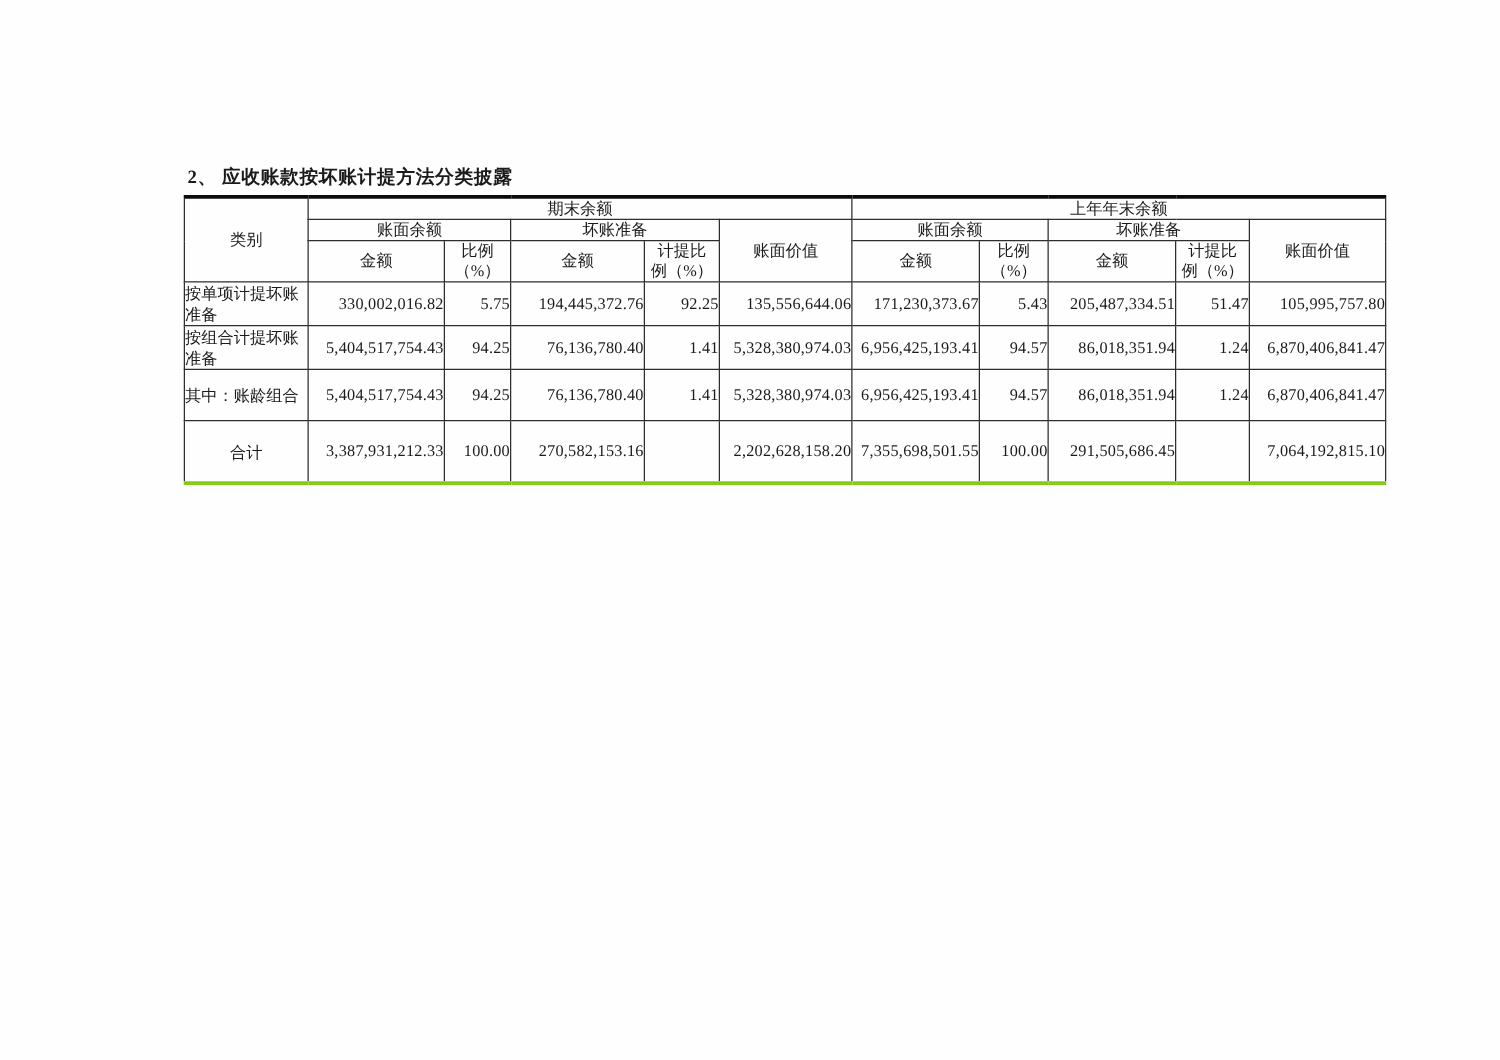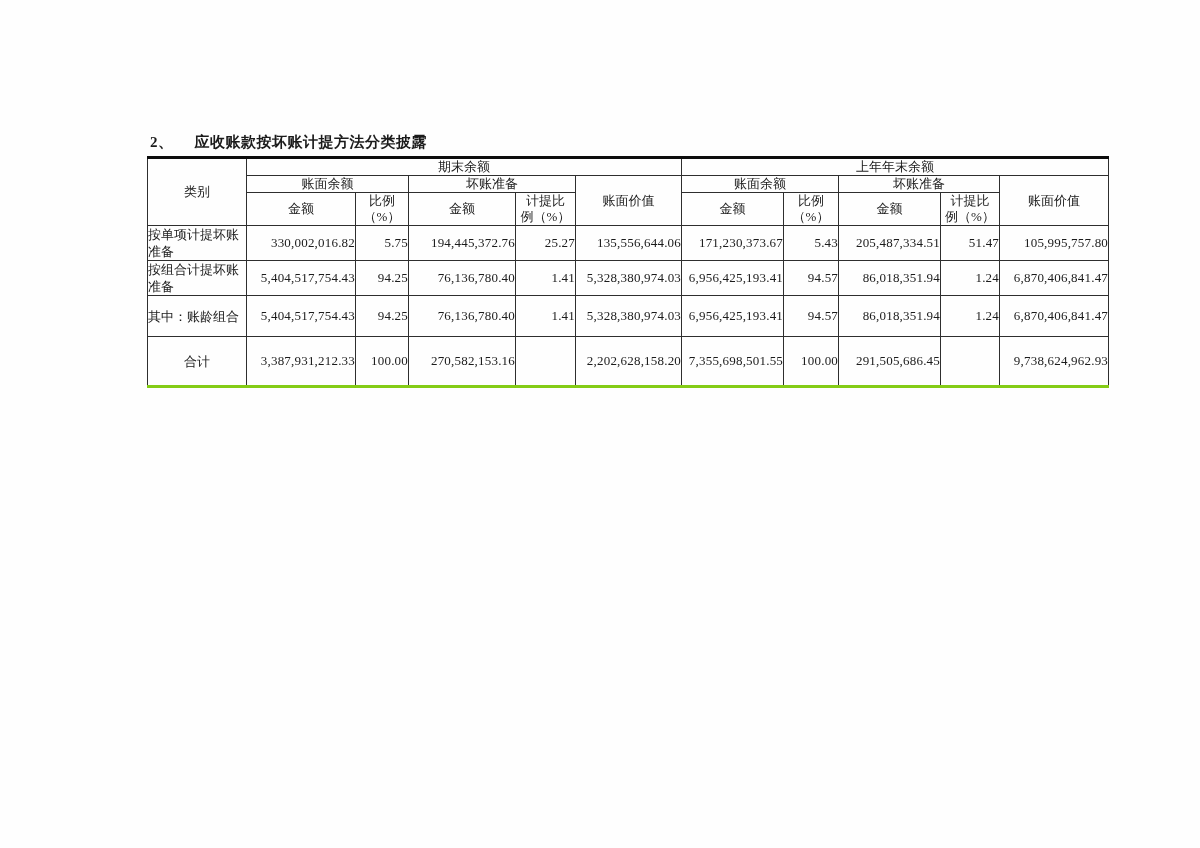--- a/index.html
+++ b/index.html
@@ -25,21 +25,21 @@
     position: absolute;
     left: 150px;
     top: 131px;
     font-size: 15px;
     font-weight: bold;
     line-height: 22px;
     letter-spacing: 0.5px;
     white-space: nowrap;
   }
   .heading .idx { display: inline-block; }
-  .heading .ttl { display: inline-block; margin-left: 21px; }
+  .heading .ttl { display: inline-block; margin-left: 4px; }
   
   table.fin {
     position: absolute;
     left: 147px;
     top: 156px;
     width: 961px;
     table-layout: fixed;
     border-collapse: collapse;
     font-size: 13px;
   }
@@ -144,21 +144,21 @@
         <th class="wrap2">计提比
 例（%）</th>
       </tr>
     </thead>
     <tbody>
       <tr class="r1">
         <td class="lbl">按单项计提坏账准备</td>
         <td class="num">330,002,016.82</td>
         <td class="num">5.75</td>
         <td class="num">194,445,372.76</td>
-        <td class="num">25.27</td>
+        <td class="num">92.25</td>
         <td class="num">135,556,644.06</td>
         <td class="num">171,230,373.67</td>
         <td class="num">5.43</td>
         <td class="num">205,487,334.51</td>
         <td class="num">51.47</td>
         <td class="num">105,995,757.80</td>
       </tr>
       <tr class="r2">
         <td class="lbl">按组合计提坏账准备</td>
         <td class="num">5,404,517,754.43</td>
@@ -189,19 +189,19 @@
         <td class="lbl total">合计</td>
         <td class="num">3,387,931,212.33</td>
         <td class="num">100.00</td>
         <td class="num">270,582,153.16</td>
         <td class="num"></td>
         <td class="num">2,202,628,158.20</td>
         <td class="num">7,355,698,501.55</td>
         <td class="num">100.00</td>
         <td class="num">291,505,686.45</td>
         <td class="num"></td>
-        <td class="num">9,738,624,962.93</td>
+        <td class="num">7,064,192,815.10</td>
       </tr>
     </tbody>
   </table>
 
 
 </div>
 
 </body></html>

